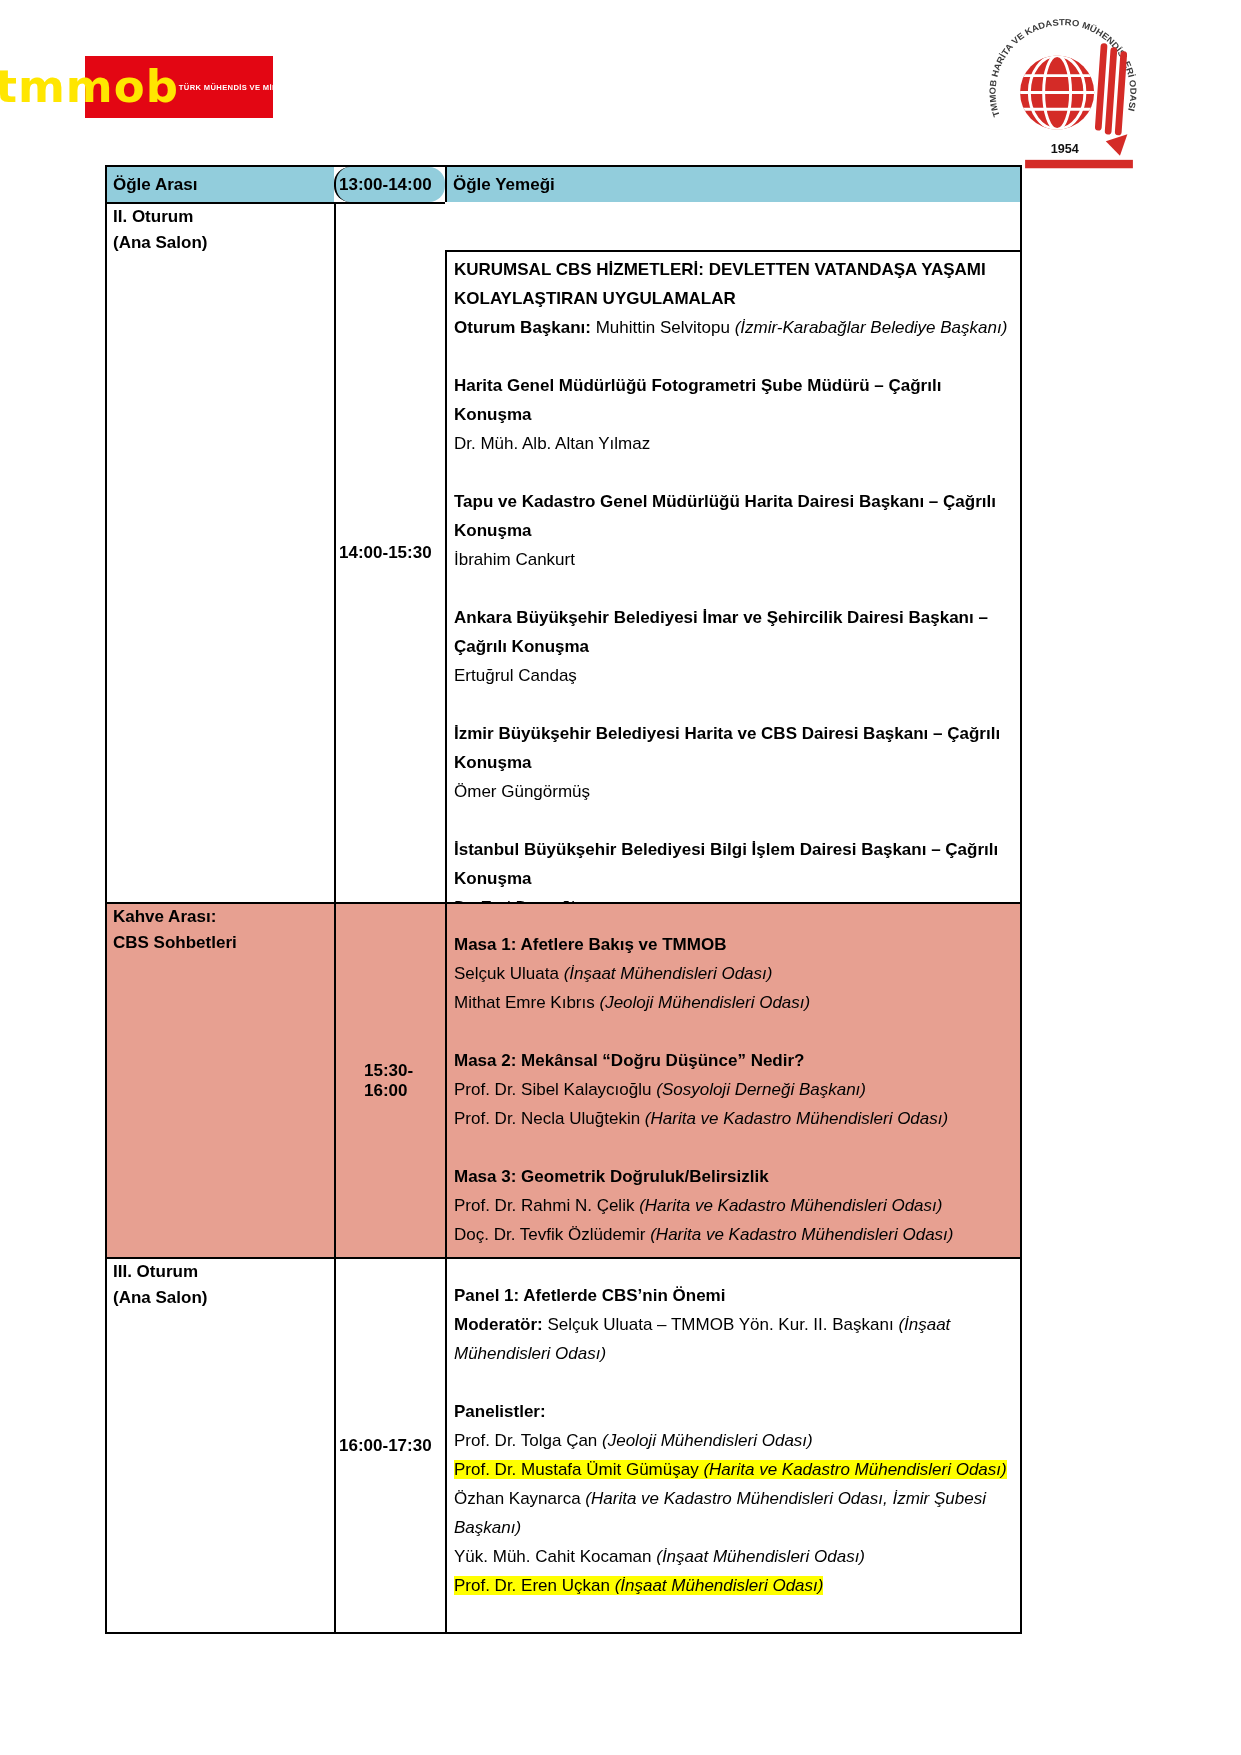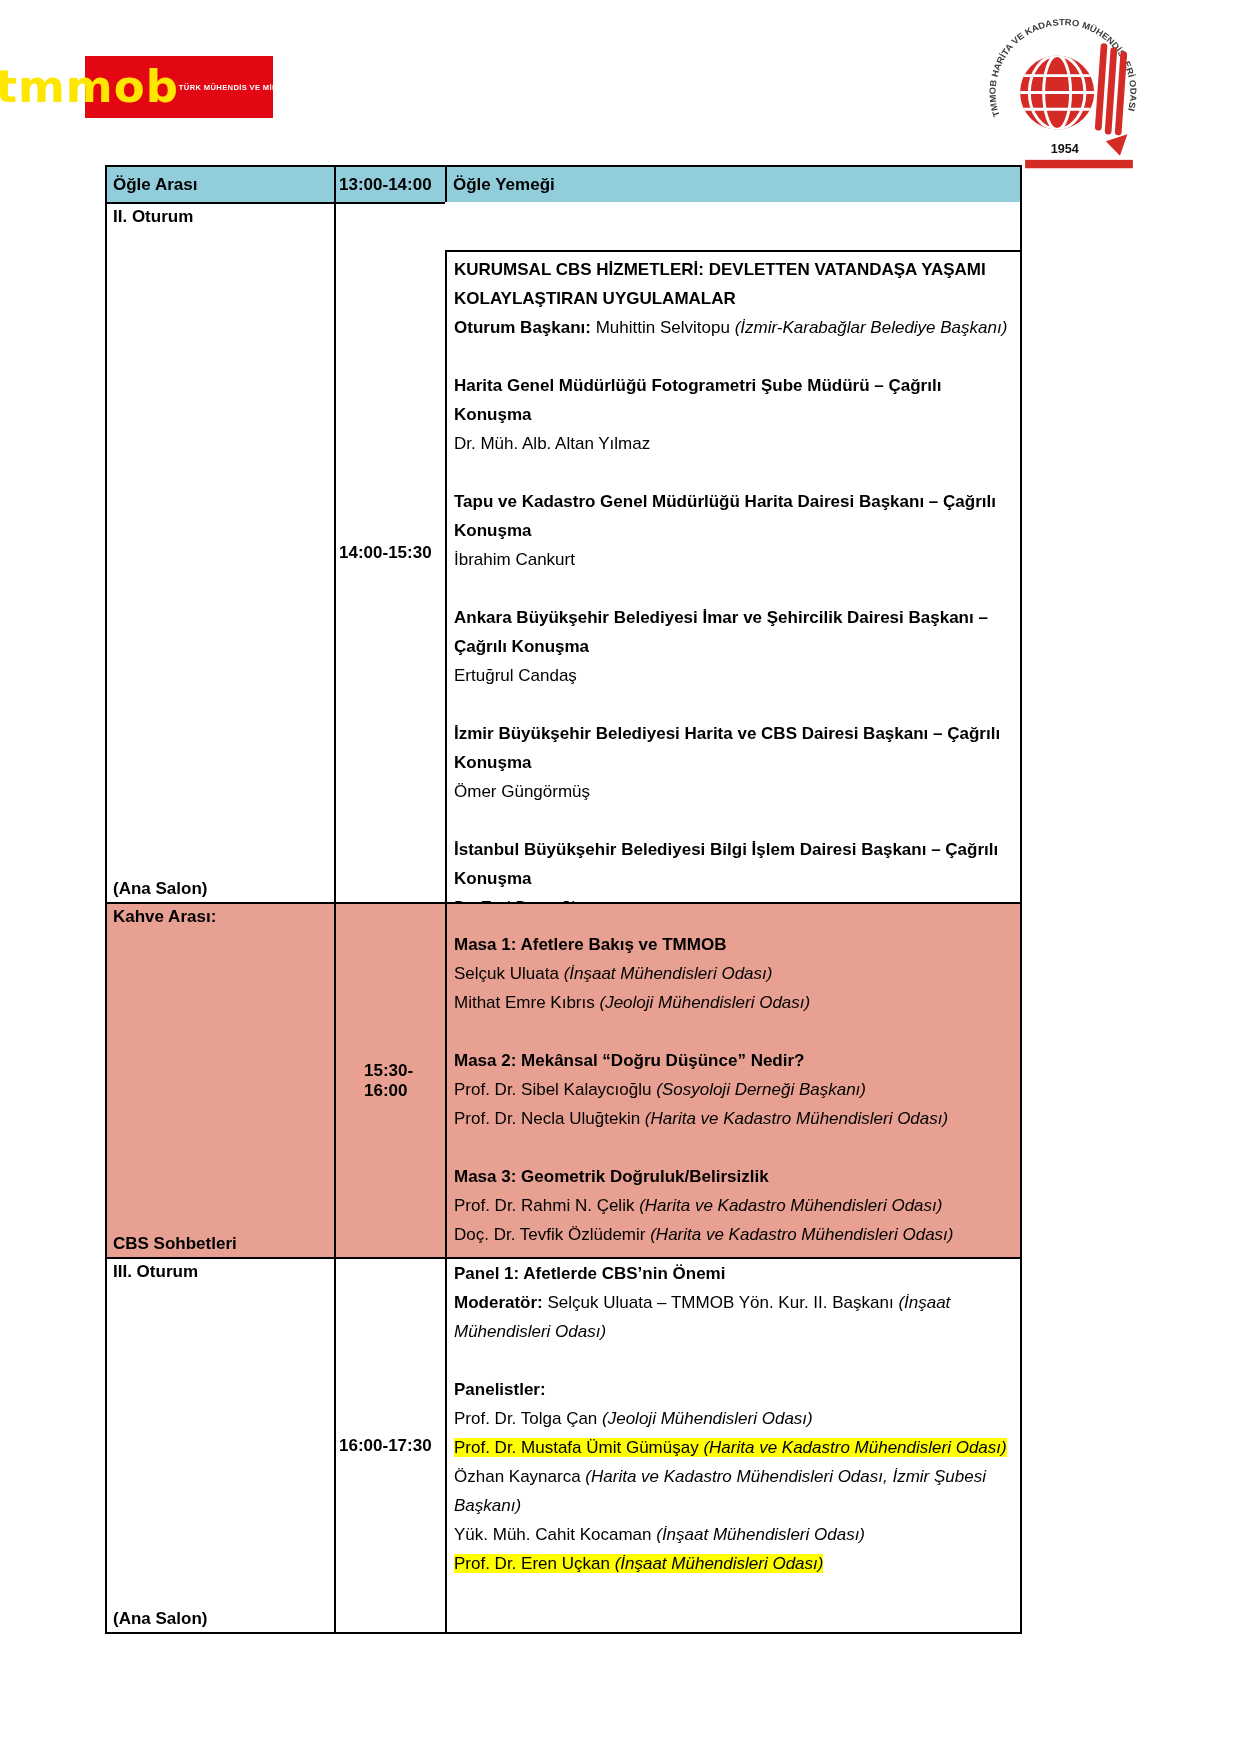--- a/index.html
+++ b/index.html
@@ -18,29 +18,29 @@
 
   
   .program-table{position:absolute;left:105px;top:165px;display:grid;
     grid-template-columns:227px 111px 575px;
     grid-template-rows:35px 700px 355px 375px;
     border:2px solid #000;background:#fff;}
   .cell{box-sizing:border-box;overflow:hidden;}
   .bl{border-left:2px solid #000;}
   .bt{border-top:2px solid #000;}
   .hdr-cell{display:flex;align-items:center;font-weight:bold;font-size:17px;padding-left:6px;}
-  .hdr-cell.time{padding-left:3px;}
-  .name-cell{display:flex;flex-direction:column;justify-content:space-between;
-    padding-left:6px;font-weight:bold;font-size:17px;line-height:26px;gap:15px;}
+  .hdr-cell.time{padding-left:3px;border-radius:16px;}
+  .name-cell{display:flex;flex-direction:column;justify-content:flex-start;
+    padding-left:6px;font-weight:bold;font-size:17px;line-height:26px;}
   .time-cell{display:flex;align-items:center;font-weight:bold;font-size:17px;padding-left:3px;}
   .content-cell{padding-left:7px;padding-right:6px;font-size:17px;}
   .content-cell .tline{line-height:29px;min-height:29px;}
   .pt3{padding-top:3px;margin-top:48px;}
   .pt26{padding-top:26px;}
-  .pt22{}
+  .pt22{padding-top:22px;}
 </style>
 </head>
 <body>
 
 <div class="page">
 
   <div class="tmmob-logo" style="background: rgb(227, 6, 19);">
     <div class="tmmob-word" style="color: rgb(255, 230, 0);">tmmob</div>
     <div class="tmmob-sub" style="color: rgb(255, 255, 255);">TÜRK MÜHENDİS VE MİMAR ODALARI BİRLİĞİ</div>
   </div>

